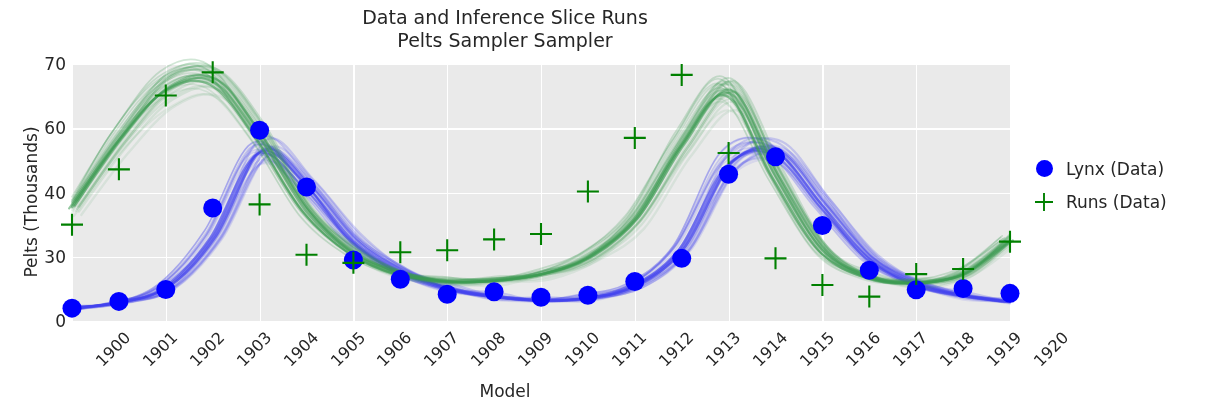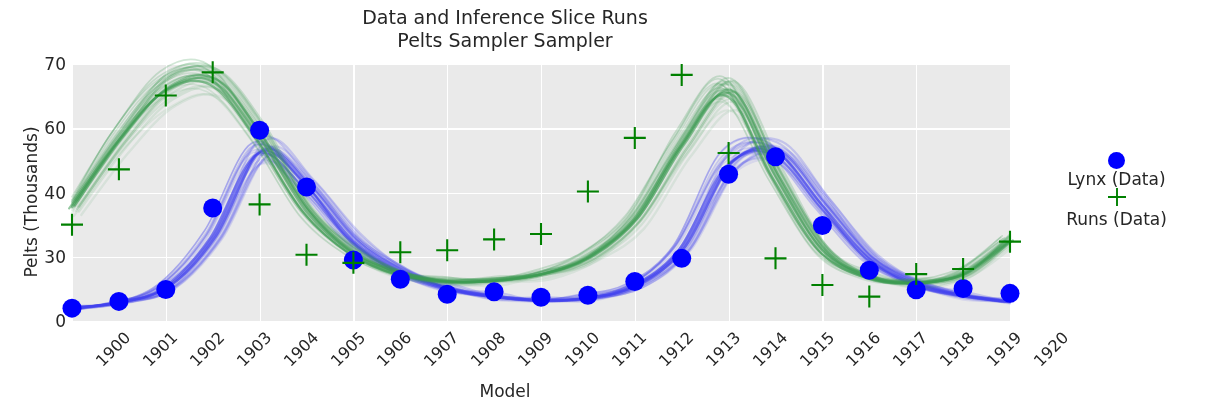--- a/index.html
+++ b/index.html
@@ -56,21 +56,21 @@
   }
 
   
   .svg-overlay{position:absolute;left:72px;top:64px;width:938px;height:257px;overflow:visible;}
 
   
   .legend{
     position:absolute;left:1022px;top:152px;width:189px;
   }
   .legend-row{
-    display:flex;align-items:center;height:33px;flex-direction:column;
+    display:flex;align-items:center;height:33px;
   }
   .legend-marker{
     width:44px;display:flex;align-items:center;justify-content:center;
   }
   .legend-text{font-size:17px;color:#262626;}
   .lgnd-dot{
     width:17px;height:17px;border-radius:50%;background:#0000FF;display:block;
   }
 </style>
 </head>

